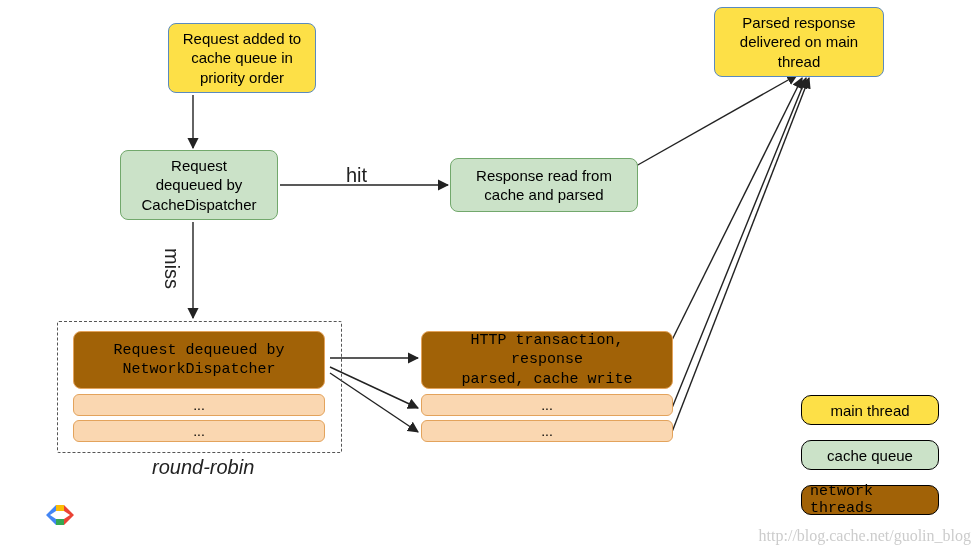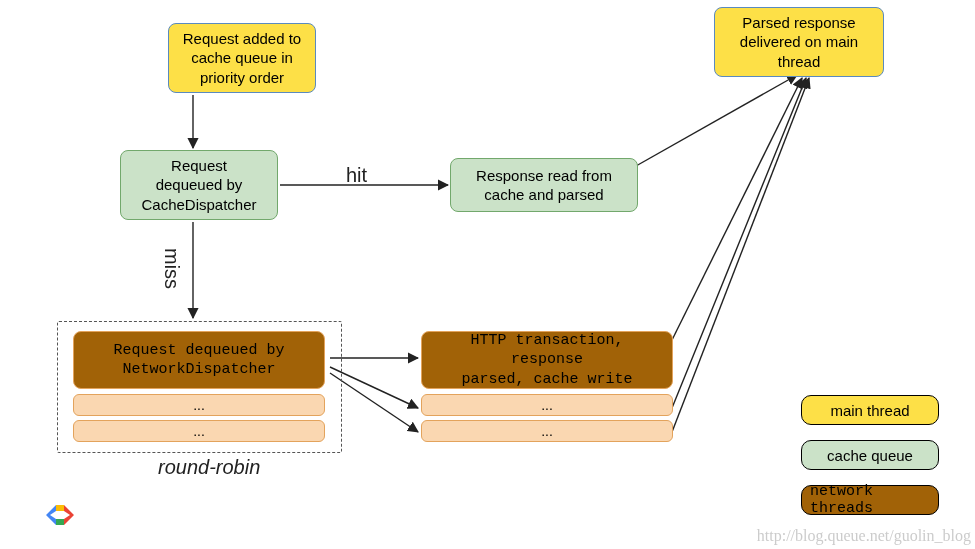--- a/index.html
+++ b/index.html
@@ -67,32 +67,32 @@
 <div class="label" style="left:160px; top:248px; writing-mode:vertical-rl;">miss</div>
 
 <div class="dashed-group" style="left:57px; top:321px; width:283px; height:130px;"></div>
 
 <div class="box orange" style="left:73px; top:331px; width:252px; height:58px; white-space:pre-line;">Request dequeued by
 NetworkDispatcher</div>
 
 <div class="stack-small" style="left:73px; top:394px; width:252px; height:22px;">...</div>
 <div class="stack-small" style="left:73px; top:420px; width:252px; height:22px;">...</div>
 
-<div class="label label-it" style="left:158px; top:456px;">round-robin</div>
+<div class="label label-it" style="left:152px; top:456px;">round-robin</div>
 
 <div class="box orange" style="left:421px; top:331px; width:252px; height:58px; white-space:pre-line;">HTTP transaction, response
 parsed, cache write</div>
 
 <div class="stack-small" style="left:421px; top:394px; width:252px; height:22px;">...</div>
 <div class="stack-small" style="left:421px; top:420px; width:252px; height:22px;">...</div>
 
 <div class="legend-box blue" style="left:801px; top:395px; width:138px; height:30px;">main thread</div>
 <div class="legend-box green" style="left:801px; top:440px; width:138px; height:30px;">cache queue</div>
 <div class="legend-box orange" style="left:801px; top:485px; width:138px; height:30px;">network threads</div>
 
-<div class="watermark" style="right:4px; bottom:4px;">http://blog.queue.net/guolin_blog</div>
+<div class="watermark" style="right:4px; bottom:4px;">http://blog.cache.net/guolin_blog</div>
 
 <svg class="google-logo" viewBox="0 0 36 36">
   <path d="M4 18 L14 8 L14 14 L8 18 L14 22 L14 28 Z" fill="#4486f4"></path>
   <path d="M32 18 L22 8 L22 14 L28 18 L22 22 L22 28 Z" fill="#ea4335"></path>
   <path d="M14 8 L22 8 L22 14 L14 14 Z" fill="#fbbc05"></path>
   <path d="M14 22 L22 22 L22 28 L14 28 Z" fill="#34a853"></path>
 </svg>
 
 </body></html>

